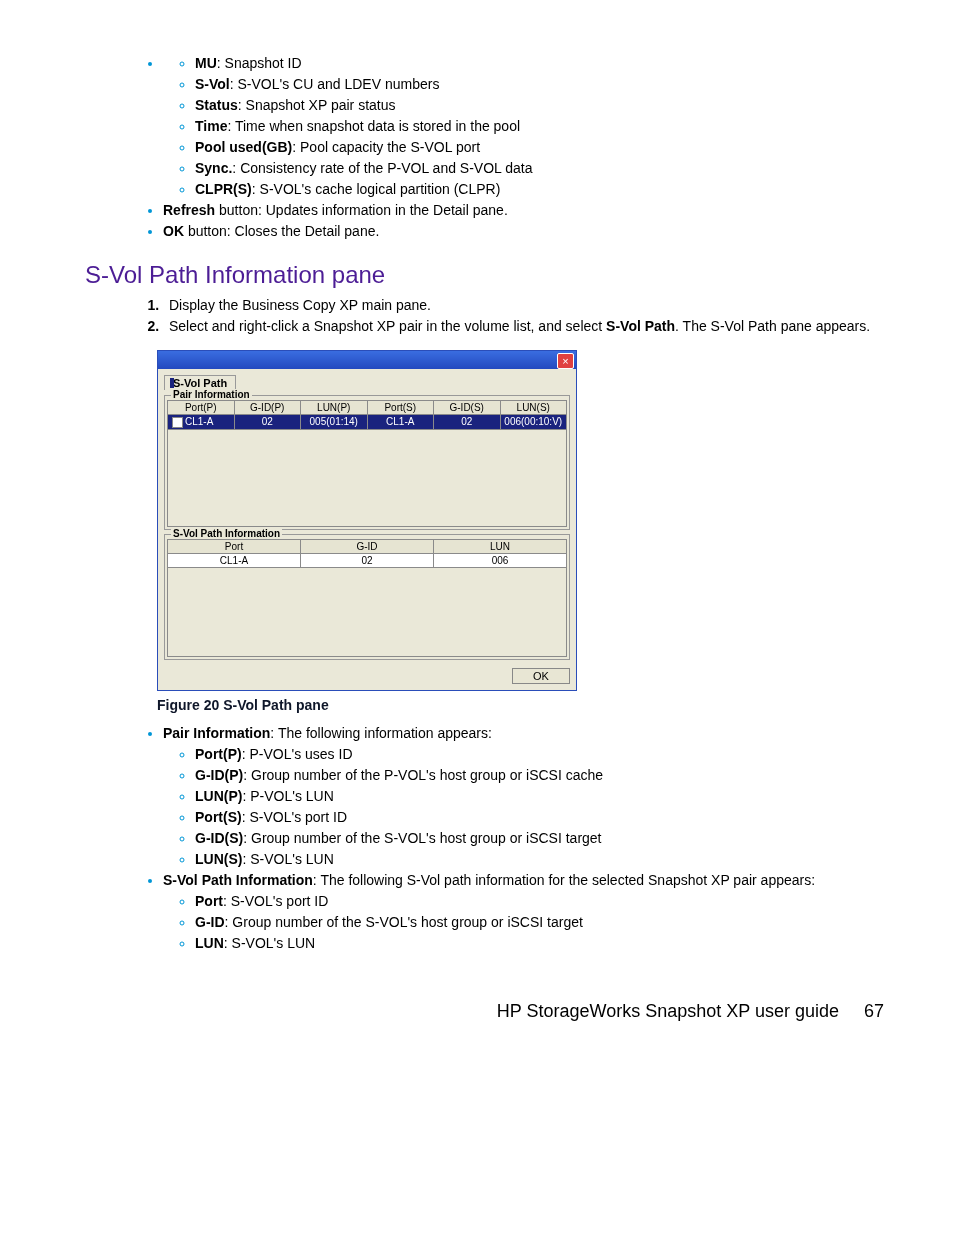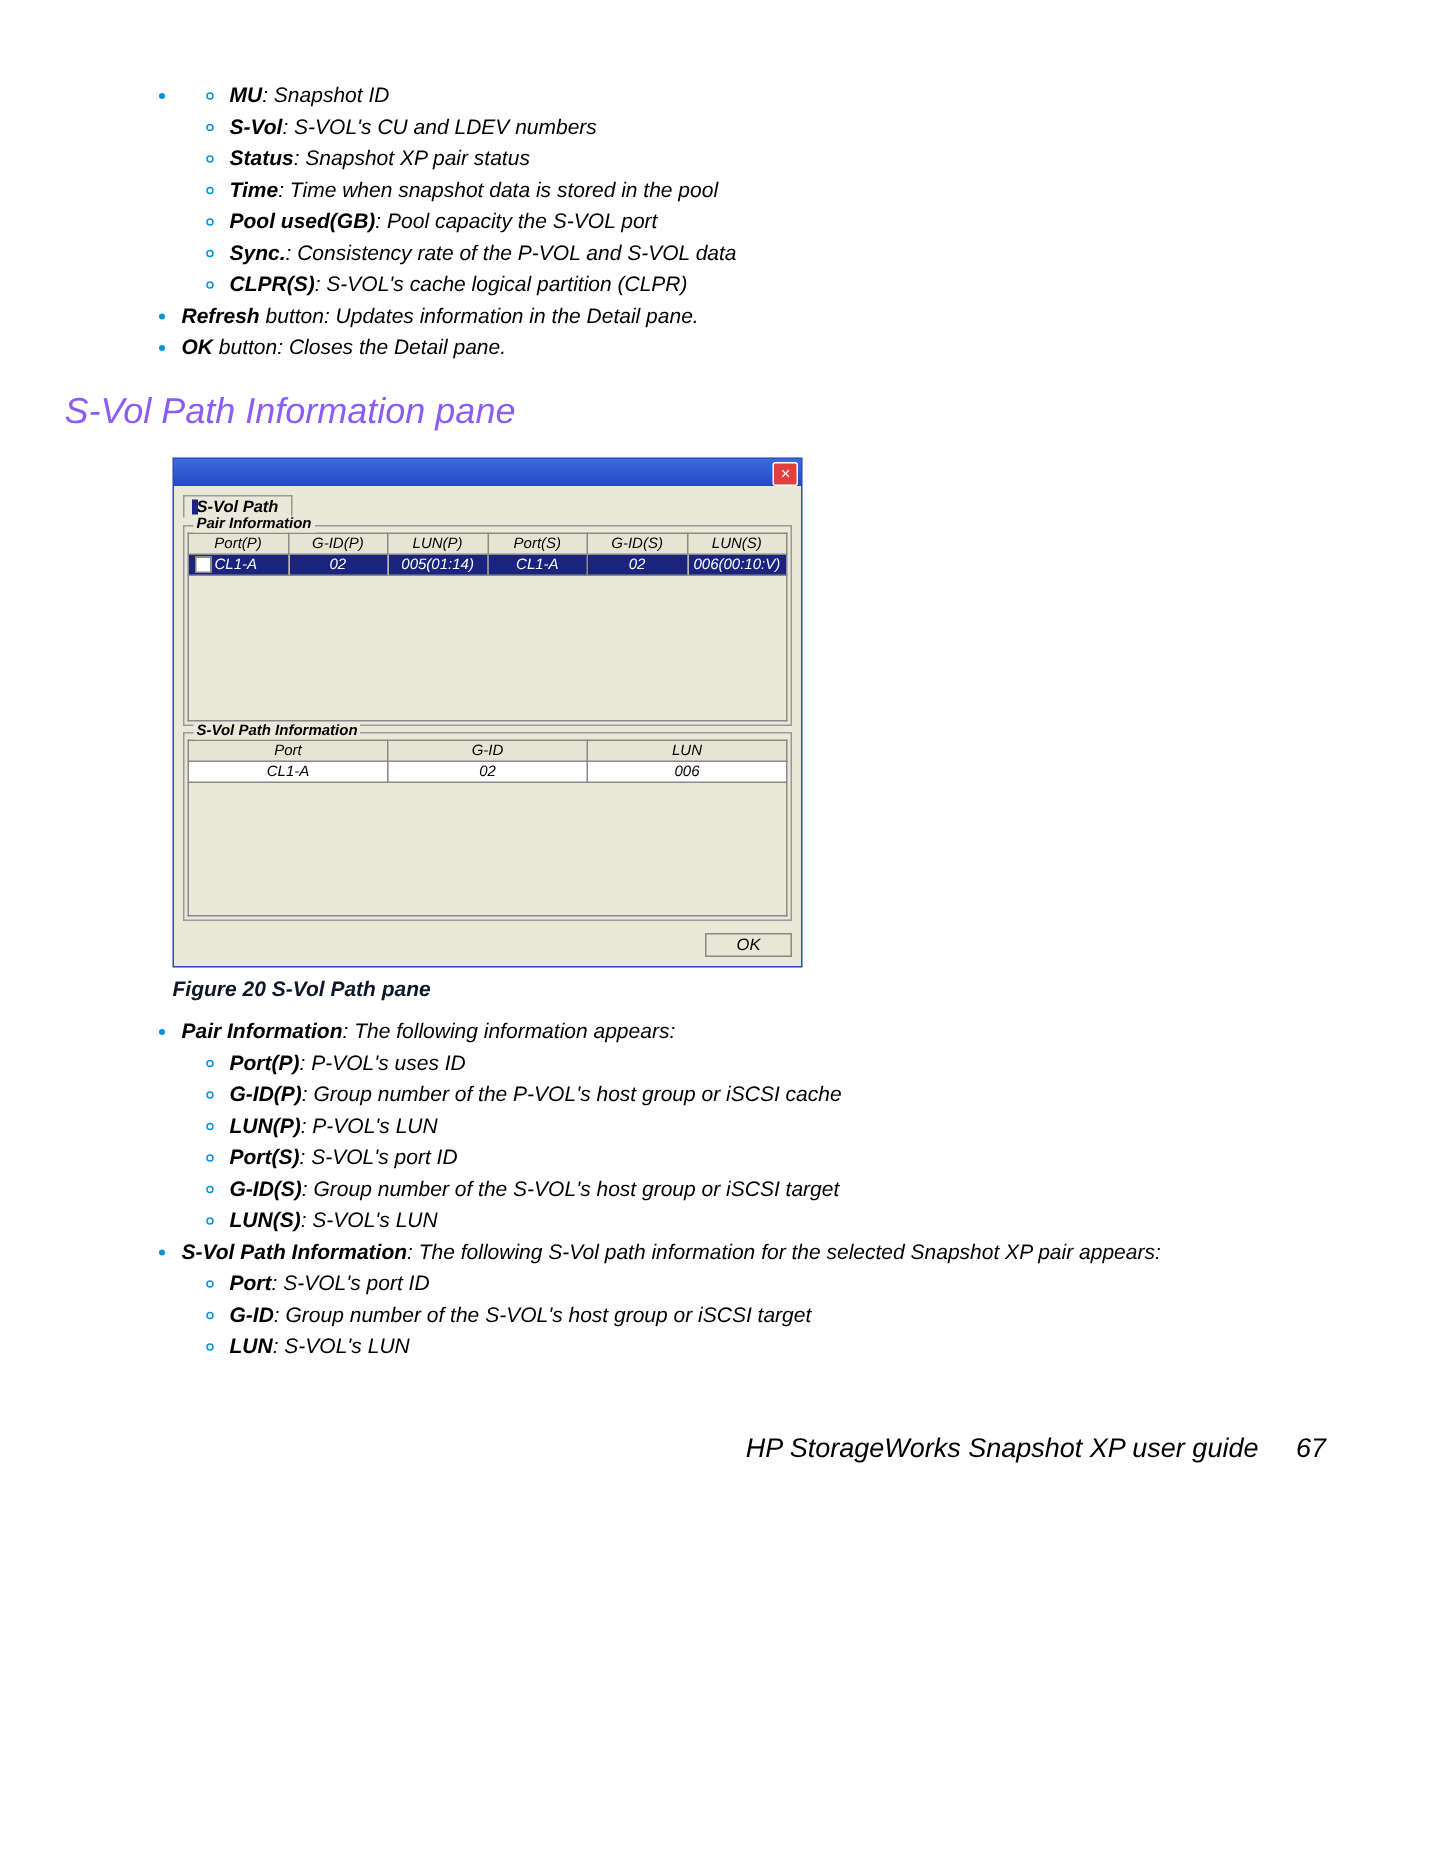--- a/index.html
+++ b/index.html
@@ -5,37 +5,36 @@
   body {
     font-family: Arial, Helvetica, sans-serif;
     font-size: 14px;
     color: #000;
     margin: 0;
     padding: 0;
     width: 954px;
     background: #fff;
   }
   .page {
-    padding: 50px 70px 40px 43px;
+    padding: 50px 70px 40px 85px;
     box-sizing: border-box;
-    font-style: italic;
   }
   ul, ol { margin:0; padding:0; list-style-position: outside;}
   .outer-bullets { margin-left: 78px; }
   .inner-bullets { margin-left: 32px;}
   li { margin: 5px 0;}
   ul > li::marker { color:#0096d6; font-size:14px;}
   ol { margin-left:78px; }
   ol > li::marker { font-weight:bold; color:#000;}
   ol > li { padding-left:6px;}
   .bold { font-weight:bold;}
   h2 {
     font-family: Arial, Helvetica, sans-serif;
     font-weight: normal;
-    color:#8b5cf6;
+    color:#4c1d95;
     font-size:24px;
     margin:22px 0 8px 0;
   }
   .figcap { color:#0f172a; font-weight:bold; margin:6px 0 12px 72px; font-size:14px;}
   .footer { position:relative; margin-top:50px;}
   .footer-text { position:absolute; right:0px; font-size:18px;}
   .pagenum { margin-left:20px;}
 
   
   .shot-wrap { margin:16px 0 4px 72px; }
@@ -130,20 +129,24 @@
         <li><span class="bold">Sync.</span><span>: Consistency rate of the P-VOL and S-VOL data</span></li>
         <li><span class="bold">CLPR(S)</span><span>: S-VOL's cache logical partition (CLPR)</span></li>
       </ul>
     </li>
     <li><span class="bold">Refresh</span><span> button: Updates information in the Detail pane.</span></li>
     <li><span class="bold">OK</span><span> button: Closes the Detail pane.</span></li>
   </ul>
 
   <h2>S-Vol Path Information pane</h2>
 
+  <ol>
+    <li>Display the Business Copy XP main pane.</li>
+    <li><span>Select and right-click a Snapshot XP pair in the volume list, and select </span><span class="bold">S-Vol Path</span><span>. The S-Vol Path pane appears.</span></li>
+  </ol>
 
   <div class="shot-wrap">
     <div class="shot">
       <div class="titlebar">
         <div class="closebox">×</div>
       </div>
       <div class="tabrow">
         <span class="tab">S-Vol Path</span>
       </div>
 

